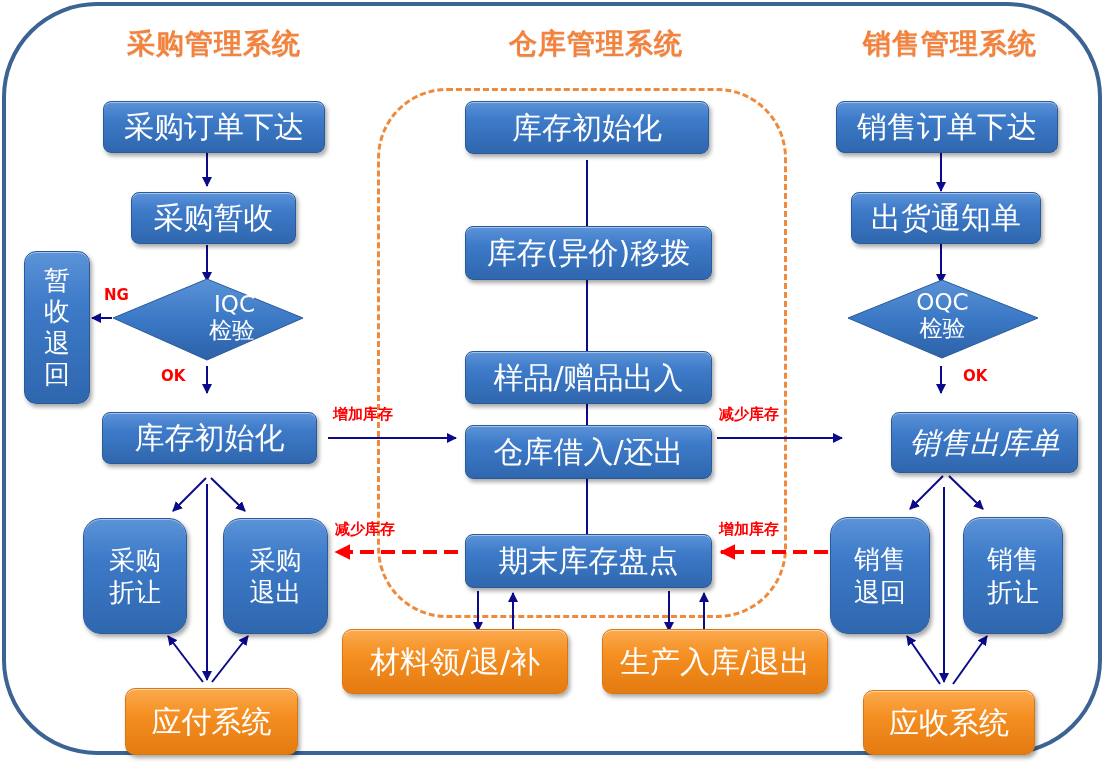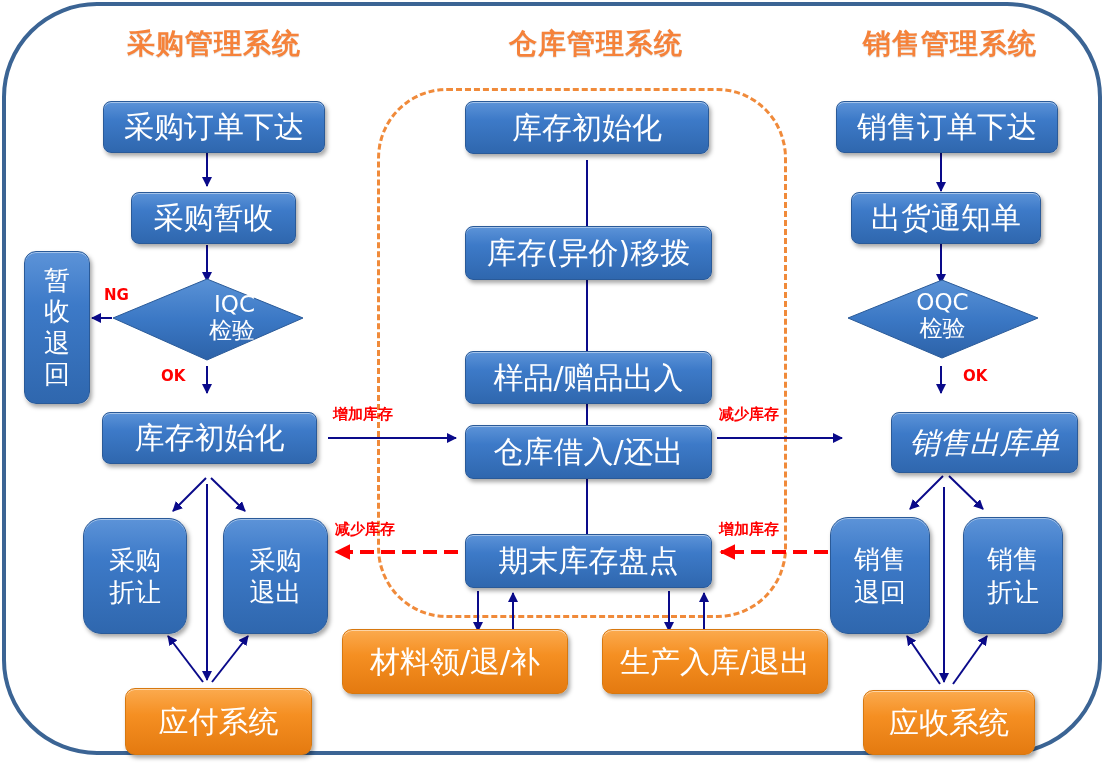--- a/index.html
+++ b/index.html
@@ -104,21 +104,21 @@
 <div class="lbl lbl-sm" style="left:161px; top:367px;">OK</div>
 <div class="box blue tall" style="left:24px; top:251px; width:66px; height:153px; white-space:pre-line; font-size:26px; line-height:1.2; border-radius:12px;">暂
 收
 退
 回</div>
 <div class="box blue" style="left:102px; top:412px; width:215px; height:52px;">库存初始化</div>
 <div class="box blue tall" style="left:83px; top:518px; width:104px; height:116px; white-space:pre-line; font-size:26px;">采购
 折让</div>
 <div class="box blue tall" style="left:223px; top:518px; width:105px; height:116px; white-space:pre-line; font-size:26px;">采购
 退出</div>
-<div class="box orange" style="left:125px; top:688px; width:187px; height:67px; border-radius:10px;">应付系统</div>
+<div class="box orange" style="left:125px; top:688px; width:173px; height:67px; border-radius:10px;">应付系统</div>
 
 <div class="box blue" style="left:465px; top:101px; width:244px; height:53px;">库存初始化</div>
 <div class="box blue" style="left:465px; top:226px; width:247px; height:54px;">库存(异价)移拨</div>
 <div class="box blue" style="left:465px; top:351px; width:247px; height:53px;">样品/赠品出入</div>
 <div class="box blue" style="left:465px; top:425px; width:247px; height:54px;">仓库借入/还出</div>
 <div class="box blue" style="left:465px; top:534px; width:247px; height:54px;">期末库存盘点</div>
 <div class="box orange" style="left:342px; top:629px; width:226px; height:65px; border-radius:10px;">材料领/退/补</div>
 <div class="box orange" style="left:602px; top:629px; width:226px; height:65px; border-radius:10px;">生产入库/退出</div>
 
 <div class="lbl lbl-lg" style="left:333px; top:405px;">增加库存</div>

